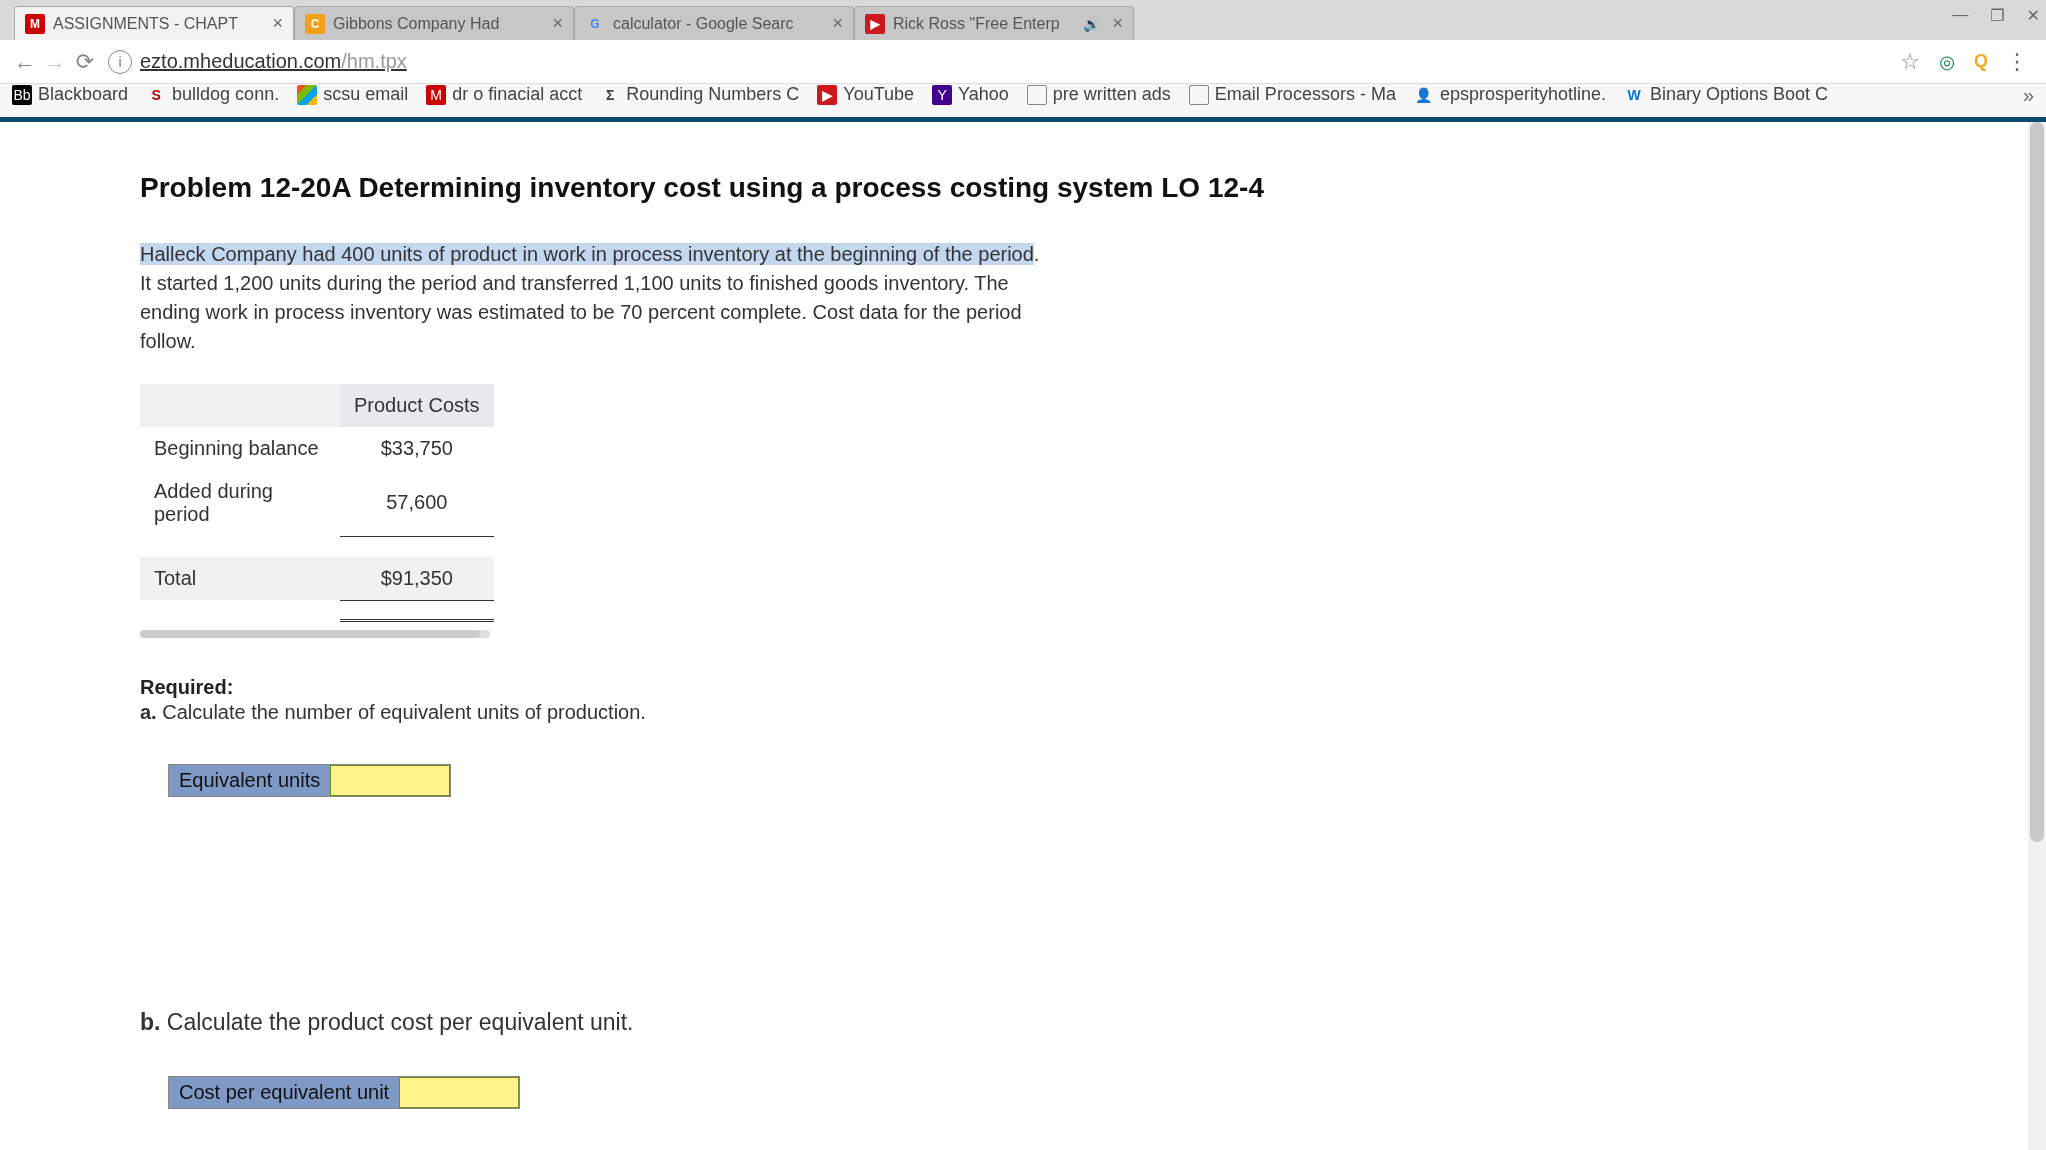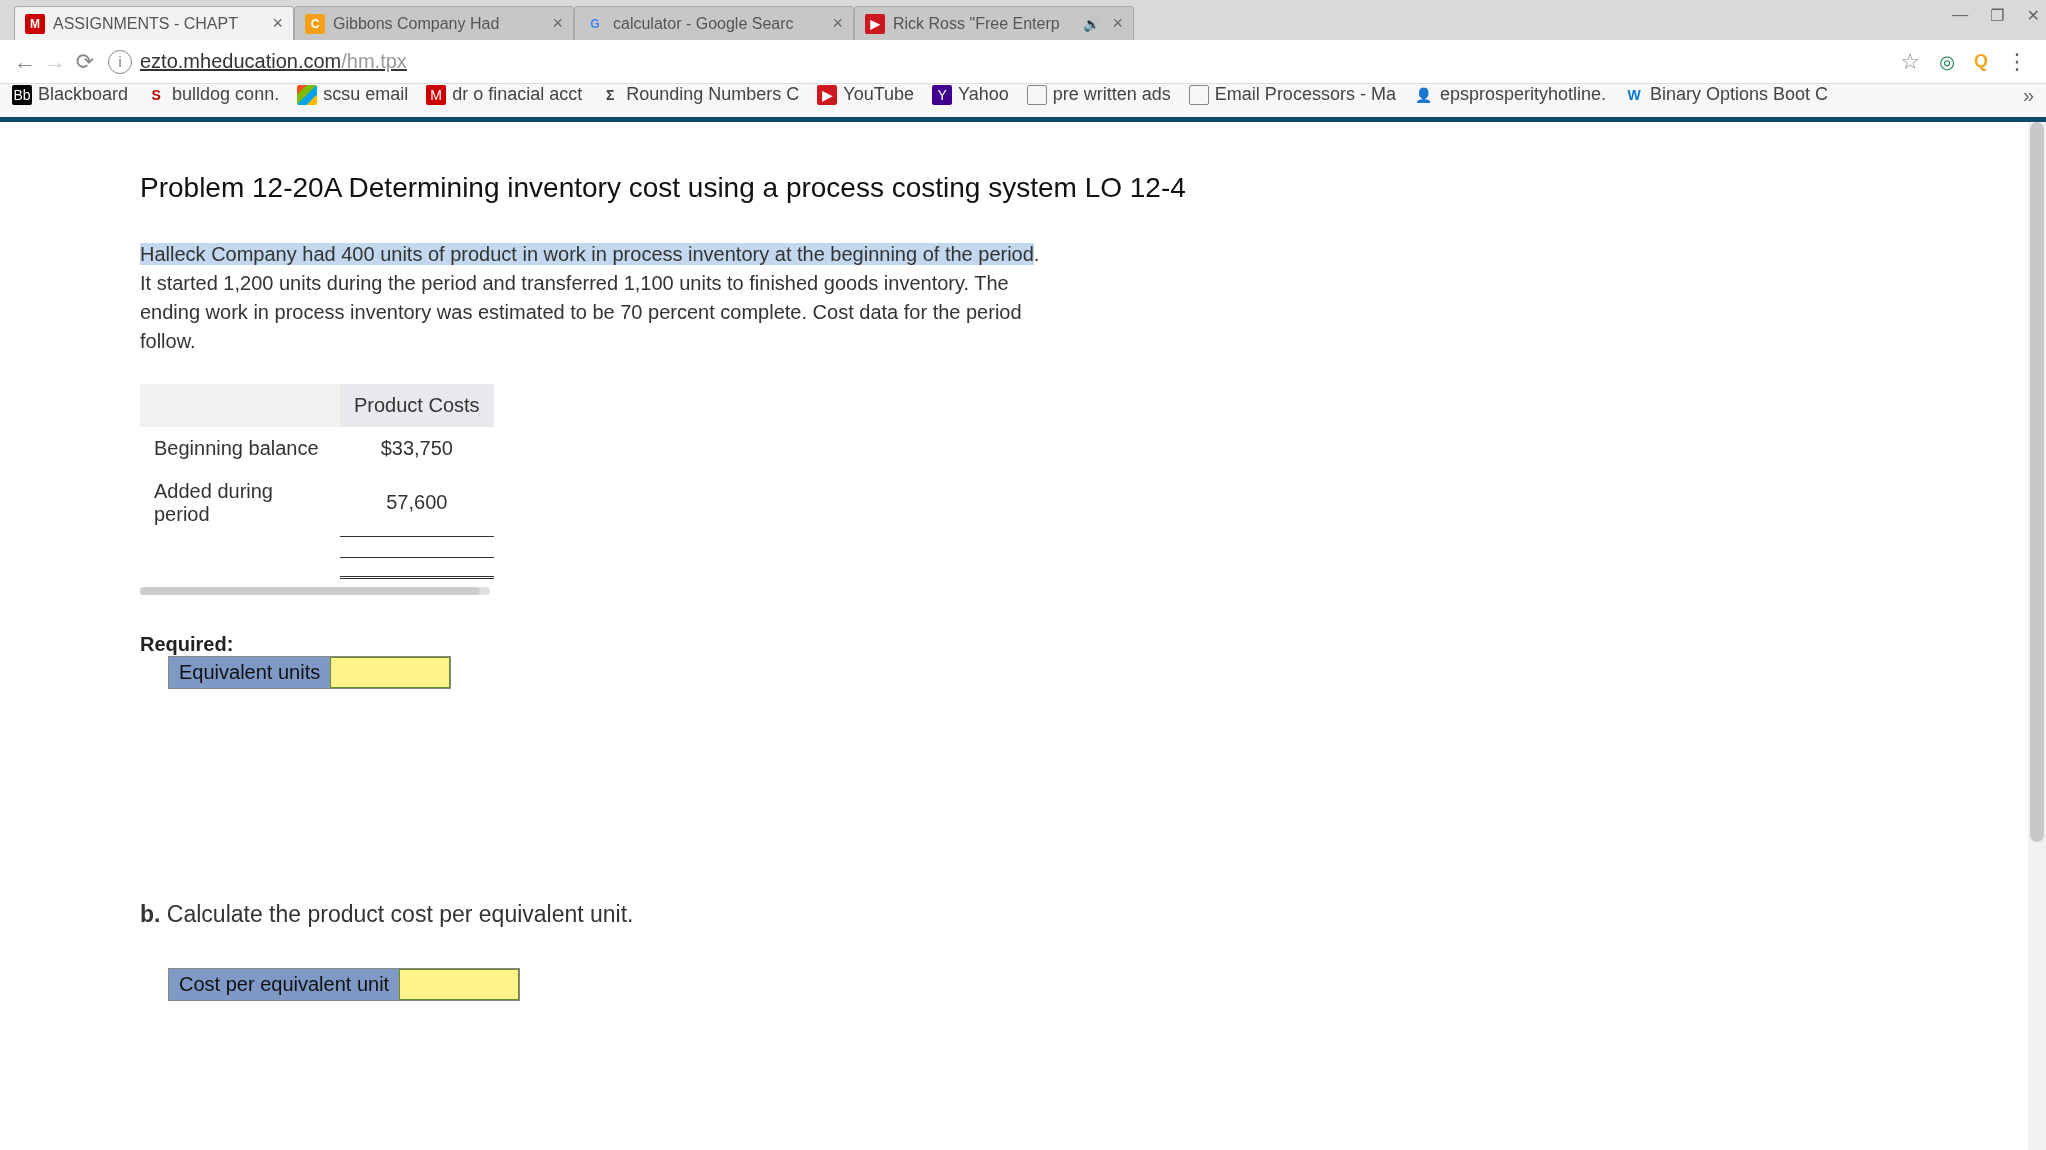--- a/index.html
+++ b/index.html
@@ -30,21 +30,21 @@
 .menu-dots { color:#666; font-size:22px; margin:0 8px; cursor:pointer; }
 
 
 .bm-bar { height:38px; background:#f7f7f7; border-bottom:5px solid #0c4a6e; display:flex; align-items:flex-start; padding:0 12px; font-size:18px; color:#444; }
 .bm { display:flex; align-items:center; margin-right:18px; cursor:pointer; white-space:nowrap; }
 .bm .bicon { width:20px; height:20px; margin-right:6px; display:inline-flex; align-items:center; justify-content:center; font-size:14px; border-radius:2px; }
 .bm-more { margin-left:auto; color:#666; font-size:20px; }
 
 
 .content { padding:50px 0 0 140px; }
-h1.problem-title { font-size:28px; font-weight:normal; color:#111; margin-bottom:36px; }
+h1.problem-title { font-size:28px; font-weight:bold; color:#111; margin-bottom:36px; }
 .problem-text { font-size:20px; color:#333; line-height:1.45; max-width:900px; margin-bottom:28px; }
 .hl { background:#c3d8ef; }
 
 
 .cost-table { border-collapse:collapse; margin-bottom:8px; }
 .cost-table th, .cost-table td { padding:10px 14px; font-size:20px; color:#333; text-align:left; }
 .cost-table th { background:#e7e9ec; font-weight:normal; text-align:center; }
 .cost-table .first-col { width:200px; }
 .cost-table .amt { text-align:center; }
 .cost-table .line-top td.amt { border-top:1px solid #333; }
@@ -190,31 +190,36 @@
           <td class="amt">$33,750</td>
         </tr>
     <tr>
           <td class="first-col">Added during period</td>
           <td class="amt">57,600</td>
         </tr>
     <tr class="line-top">
           <td></td>
           <td class="amt"></td>
         </tr>
+    <tr class="grey-row">
+          <td class="first-col">Total</td>
+          <td class="amt">$91,350</td>
+        </tr>
     <tr class="line-dbl">
           <td></td>
           <td class="amt"></td>
         </tr>
   </tbody>
     </table>
   <div class="table-scrollbar">
       <div class="thumb"></div>
     </div>
 
   <div class="required-hdr">Required:</div>
+  <div class="req-item"><b>a.&nbsp;</b><span>Calculate the number of equivalent units of production.</span></div>
 
   <div class="answer-box">
     <div class="answer-label">Equivalent units</div>
     <input class="answer-input" type="text" style="">
   </div>
 
   <div style="height:210px"></div>
 
   <div class="req-item2"><b>b.&nbsp;</b><span>Calculate the product cost per equivalent unit.</span></div>
 

